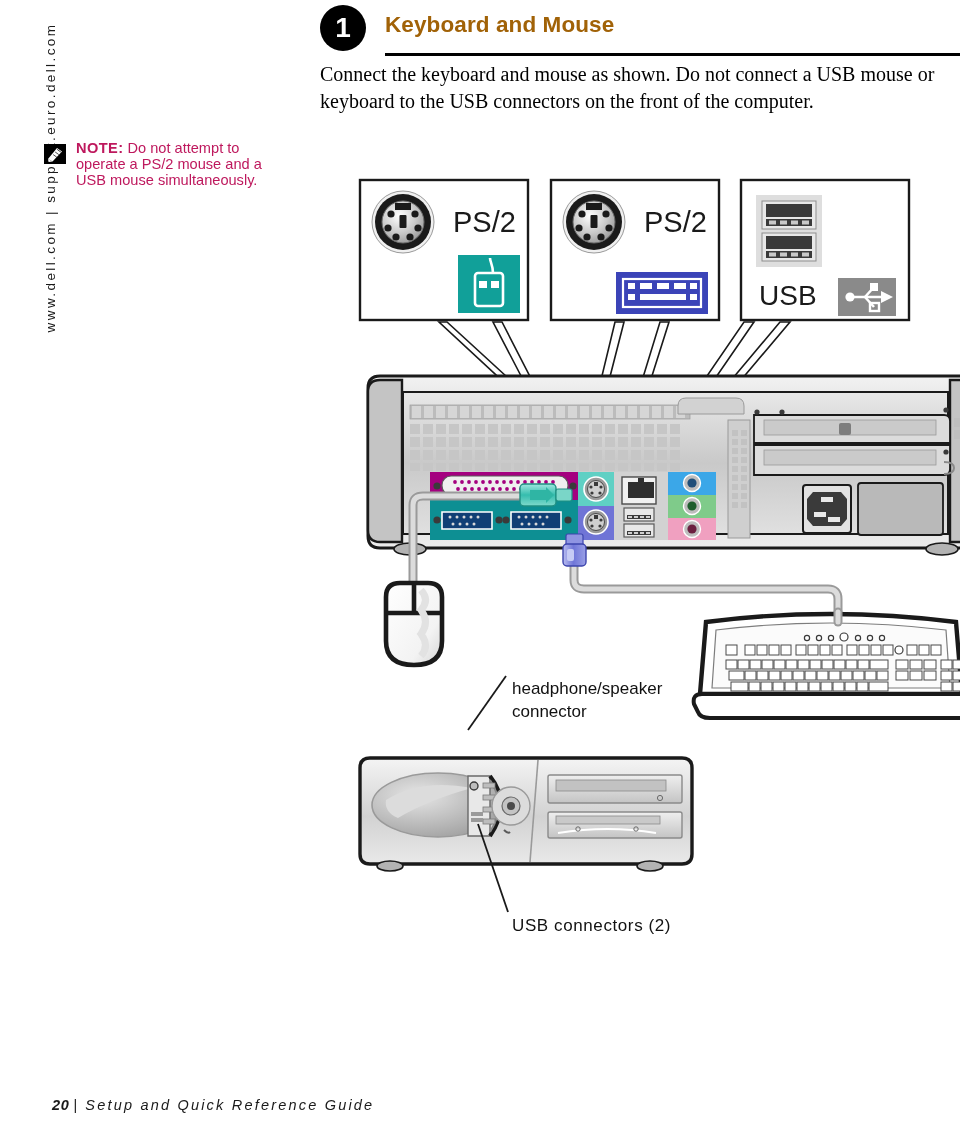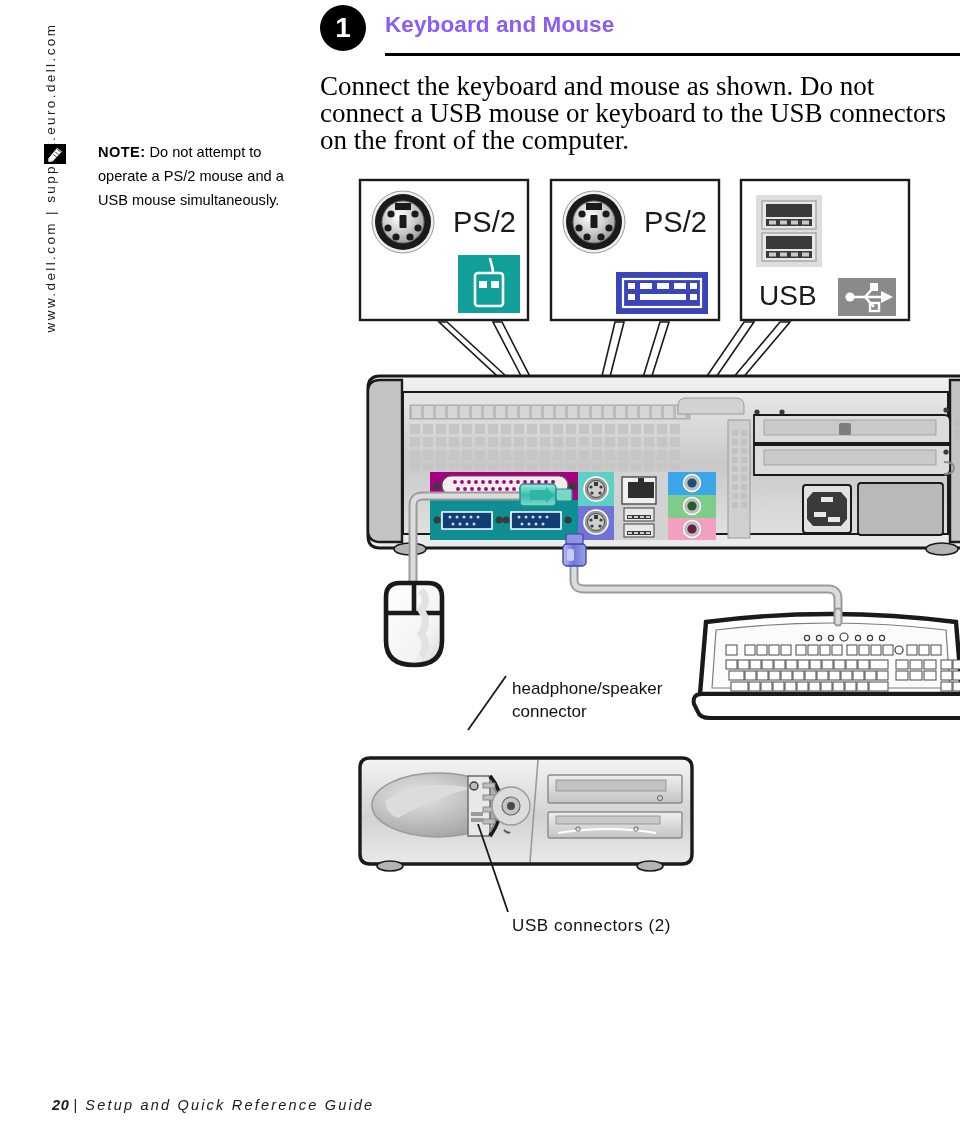--- a/index.html
+++ b/index.html
@@ -21,43 +21,43 @@
   
   .note-block{
     position:absolute;left:44px;top:140px;width:245px;
   }
   .note-icon{
     position:absolute;left:0;top:4px;width:22px;height:20px;
     background:#000;
   }
   .note-icon svg{display:block;}
   .note-text{
-    margin-left:54px;font-size:14.6px;line-height:24px;color:#000000;
+    margin-left:32px;font-size:14.6px;line-height:16px;color:#be185d;
     font-family:"Liberation Sans",sans-serif;
   }
   .note-text b{font-weight:bold;letter-spacing:.4px;}
   
   .step-badge{
     position:absolute;left:320px;top:5px;width:46px;height:46px;
     border-radius:50%;background:#000;color:#fff;
     font-size:28px;font-weight:bold;line-height:46px;text-align:center;
     font-family:"Liberation Sans",sans-serif;
   }
   .step-title{
     position:absolute;left:385px;top:12px;
-    font-size:22.5px;font-weight:bold;color:#8b5cf6;letter-spacing:.1px;
+    font-size:22.5px;font-weight:bold;color:#a16207;letter-spacing:.1px;
     font-family:"Liberation Sans",sans-serif;
   }
   .title-rule{
     position:absolute;left:385px;top:53px;width:575px;height:2.5px;background:#000;
   }
   .intro{
-    position:absolute;left:320px;top:73px;width:640px;
+    position:absolute;left:320px;top:61px;width:640px;
     font-family:"Liberation Serif",serif;
-    font-size:27px;line-height:27px;color:#000;
+    font-size:20px;line-height:27px;color:#000;
   }
   
   .figure{position:absolute;left:0;top:0;width:960px;height:1125px;padding-left:38px;}
   .figure svg{display:block;}
   
   .footer{
     position:absolute;left:52px;top:1097px;
     font-size:14.5px;color:#1a1a1a;letter-spacing:2.2px;
     font-family:"Liberation Sans",sans-serif;
     font-style:italic;

